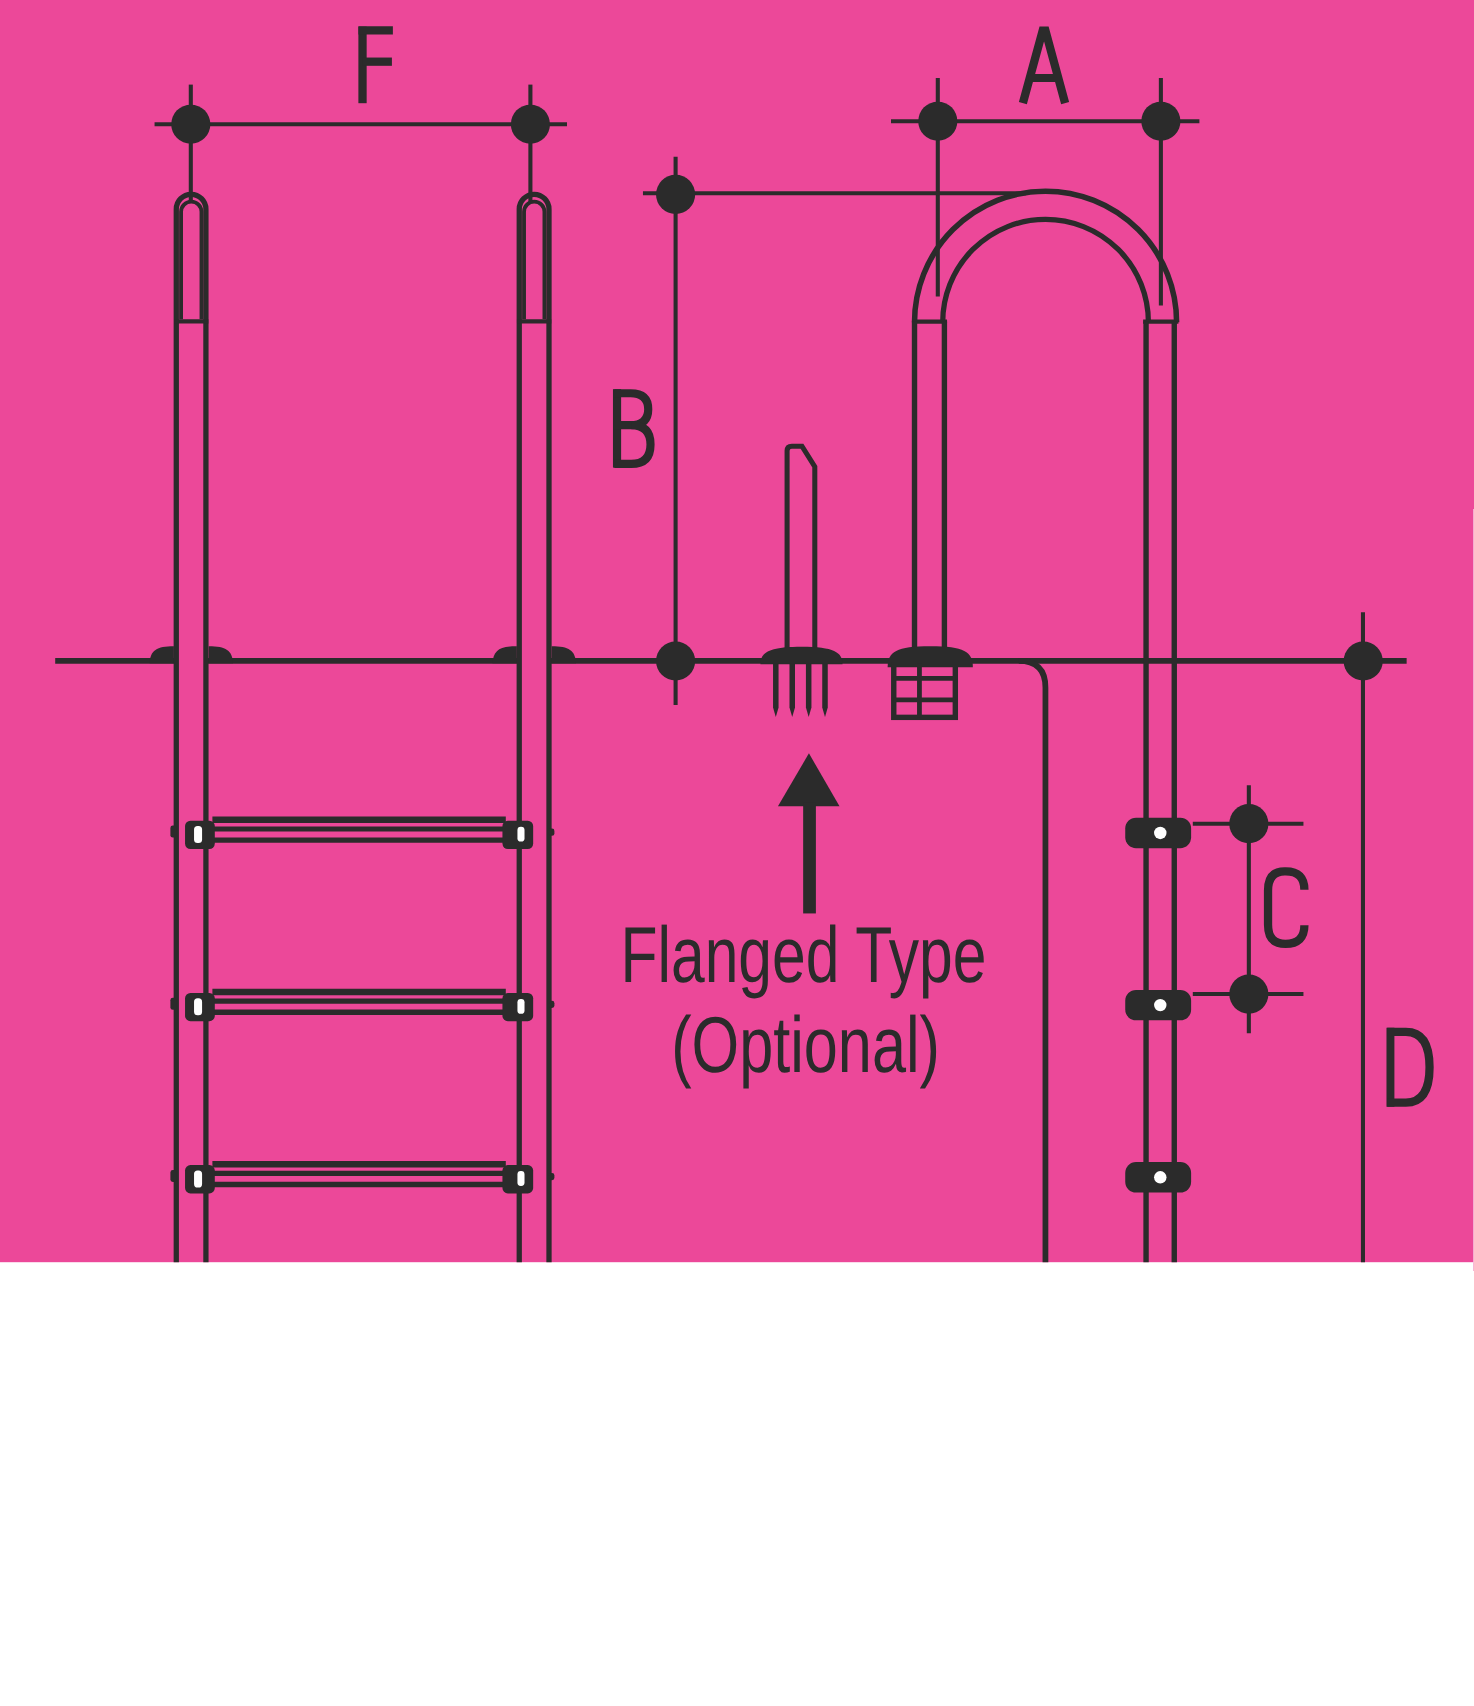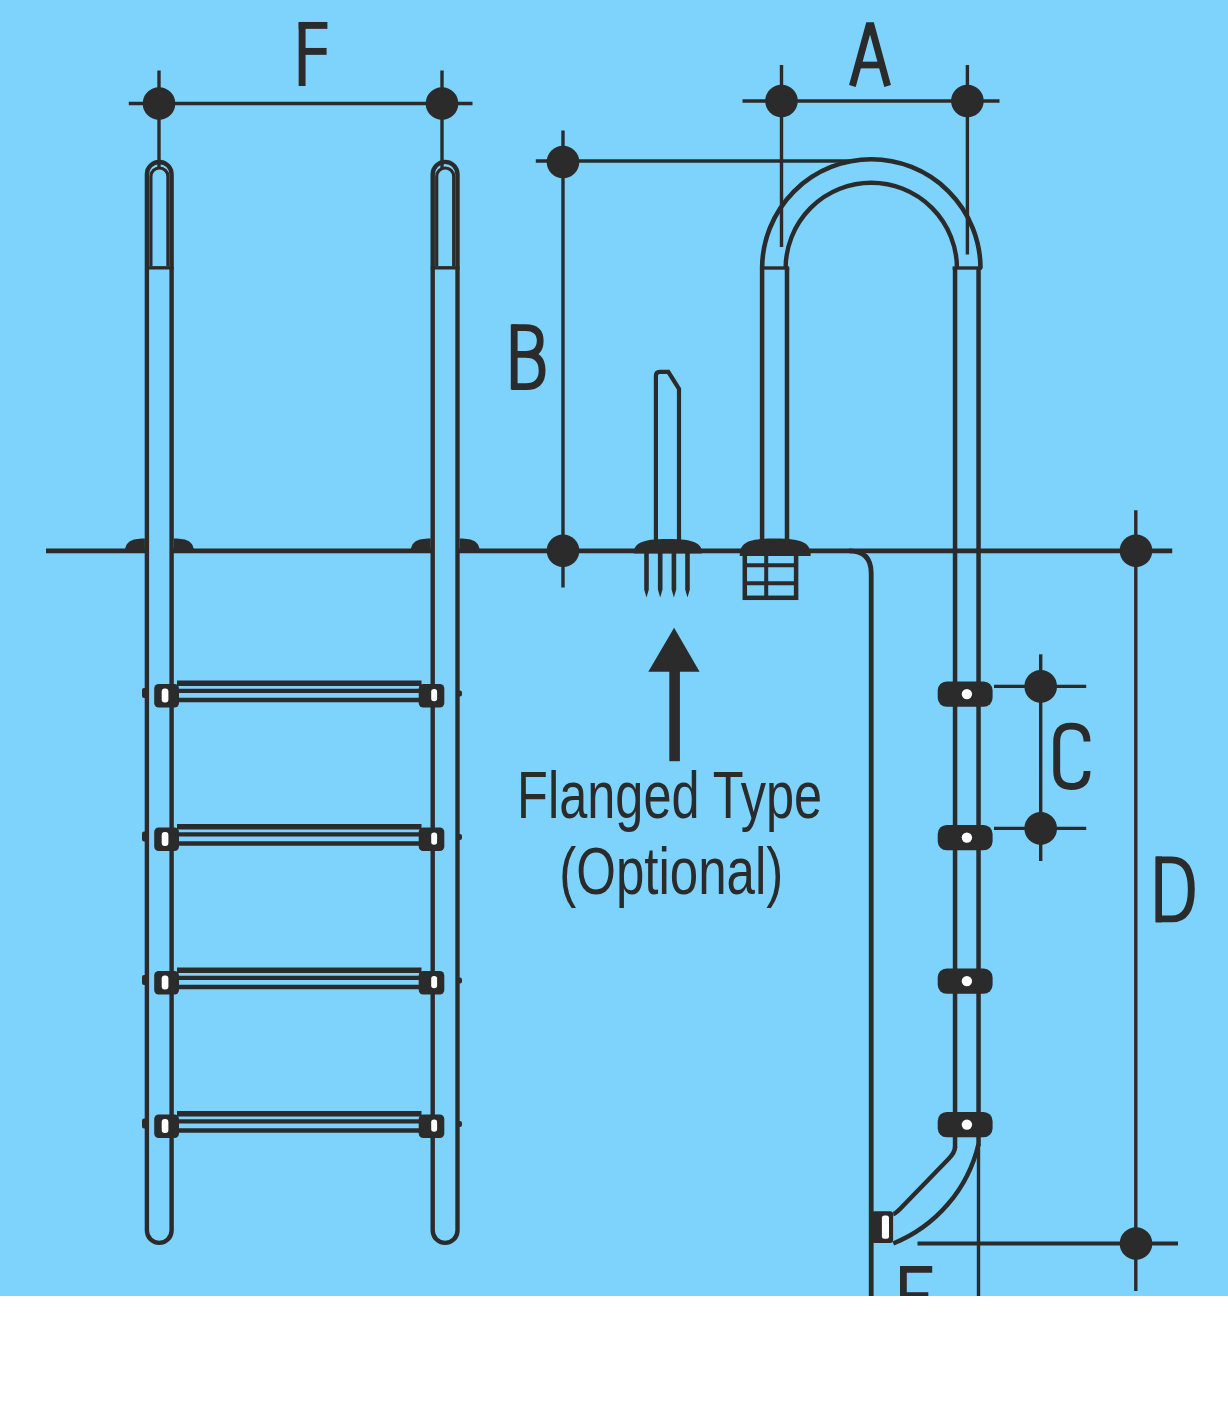--- a/index.html
+++ b/index.html
@@ -1,16 +1,16 @@
 <!DOCTYPE html>
 <html><head>
 <meta charset="utf-8">
 <style>
   html,body{margin:0;padding:0;background:#ffffff;}
-  .page{position:relative;width:1228px;height:1296px;background:#7dd3fc;overflow:hidden;}
+  .page{position:relative;width:1228px;height:1052px;background:#ec4899;overflow:hidden;}
   svg{position:absolute;left:0;top:0;}
   text{font-family:"Liberation Sans", sans-serif;fill:#2b2b2b;}
 </style>
 </head>
 <body>
 <div class="page">
 <svg width="1228" height="1422" viewBox="0 0 1228 1422">
   <g stroke="#2b2b2b" fill="none">
 
     <g stroke-width="4.8">

